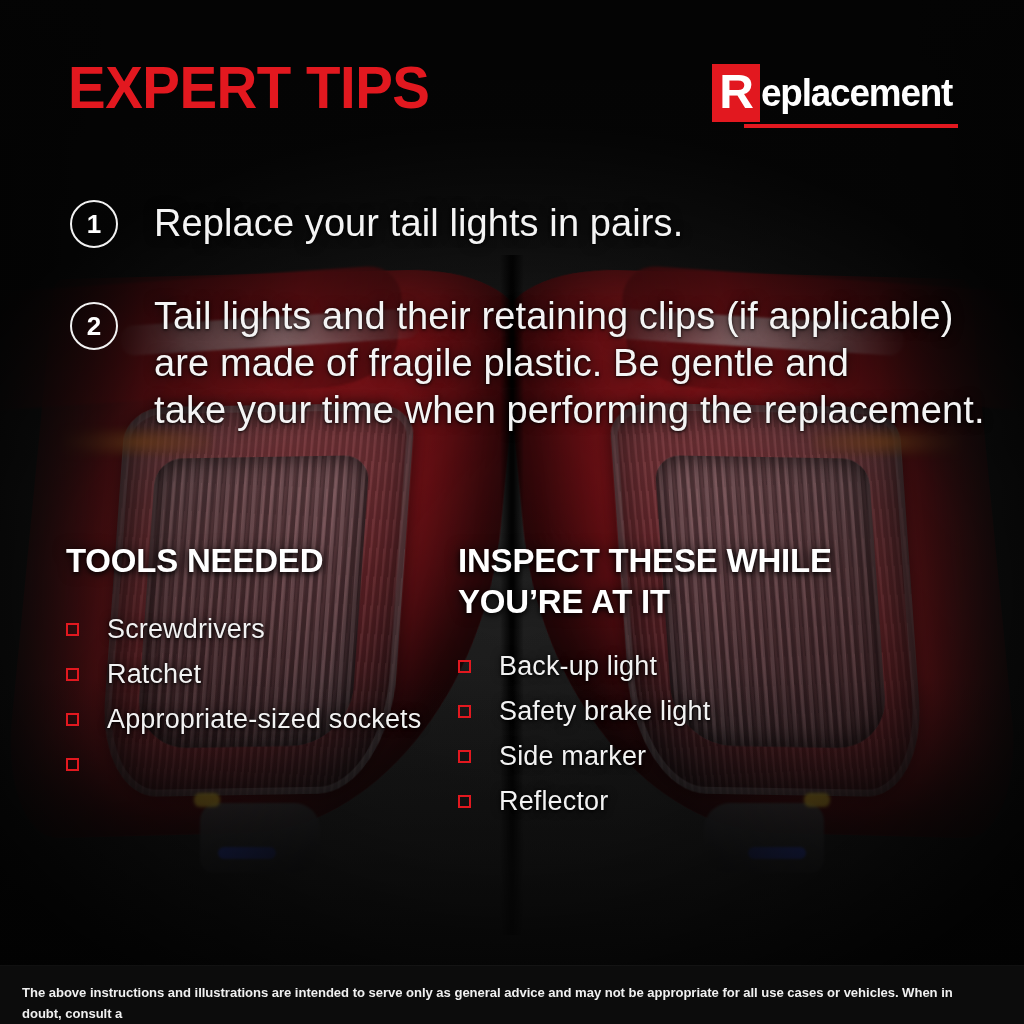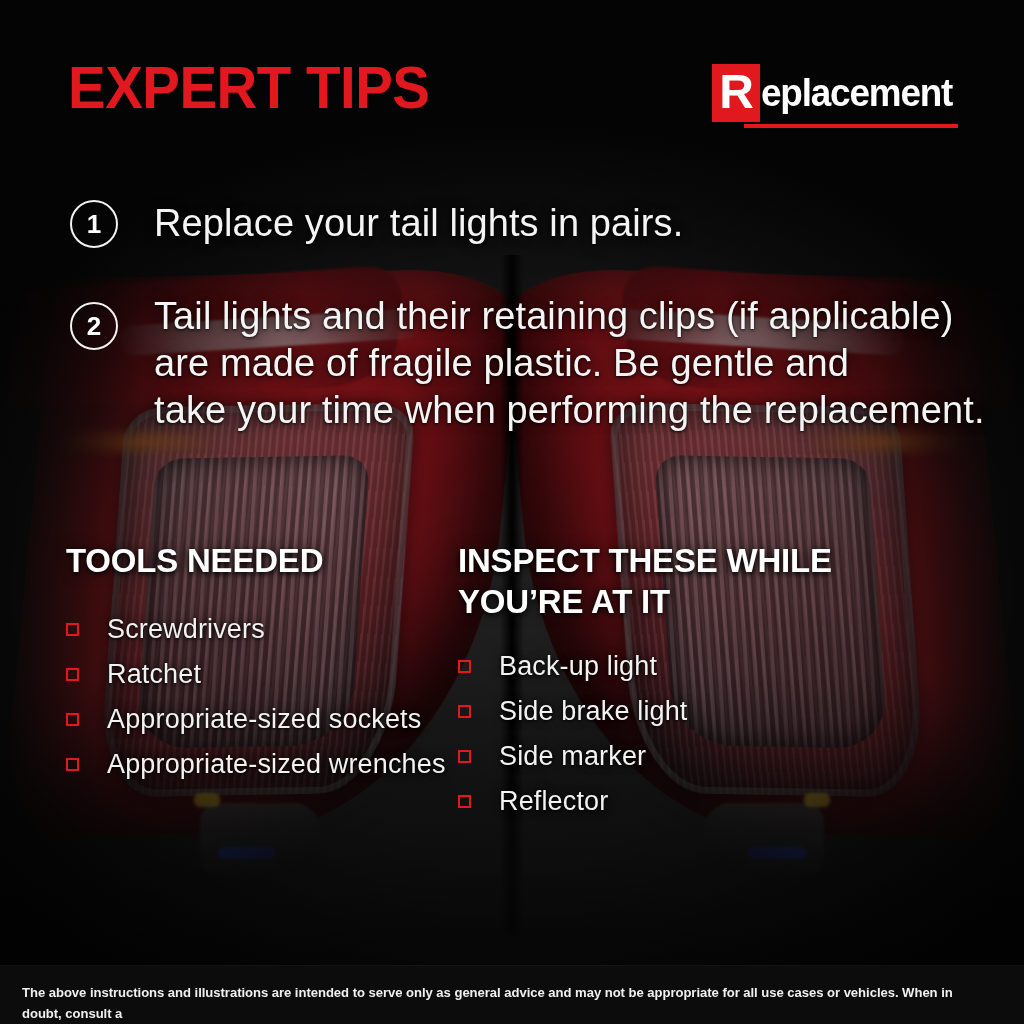--- a/index.html
+++ b/index.html
@@ -402,35 +402,34 @@
           <li class="check-item">
             <span class="check-box"></span>
             <span class="check-label">Ratchet</span>
           </li>
           <li class="check-item">
             <span class="check-box"></span>
             <span class="check-label">Appropriate-sized sockets</span>
           </li>
           <li class="check-item">
             <span class="check-box"></span>
-            <span class="check-label">Appropriate-sized wrenches</span>
           </li>
         </ul>
       </div>
 
       <div class="col" id="col-inspect">
         <div class="col-heading">INSPECT THESE WHILE YOU’RE AT IT</div>
         <ul class="check-list">
           <li class="check-item">
             <span class="check-box"></span>
             <span class="check-label">Back-up light</span>
           </li>
           <li class="check-item">
             <span class="check-box"></span>
-            <span class="check-label">Side brake light</span>
+            <span class="check-label">Safety brake light</span>
           </li>
           <li class="check-item">
             <span class="check-box"></span>
             <span class="check-label">Side marker</span>
           </li>
           <li class="check-item">
             <span class="check-box"></span>
             <span class="check-label">Reflector</span>
           </li>
         </ul>

